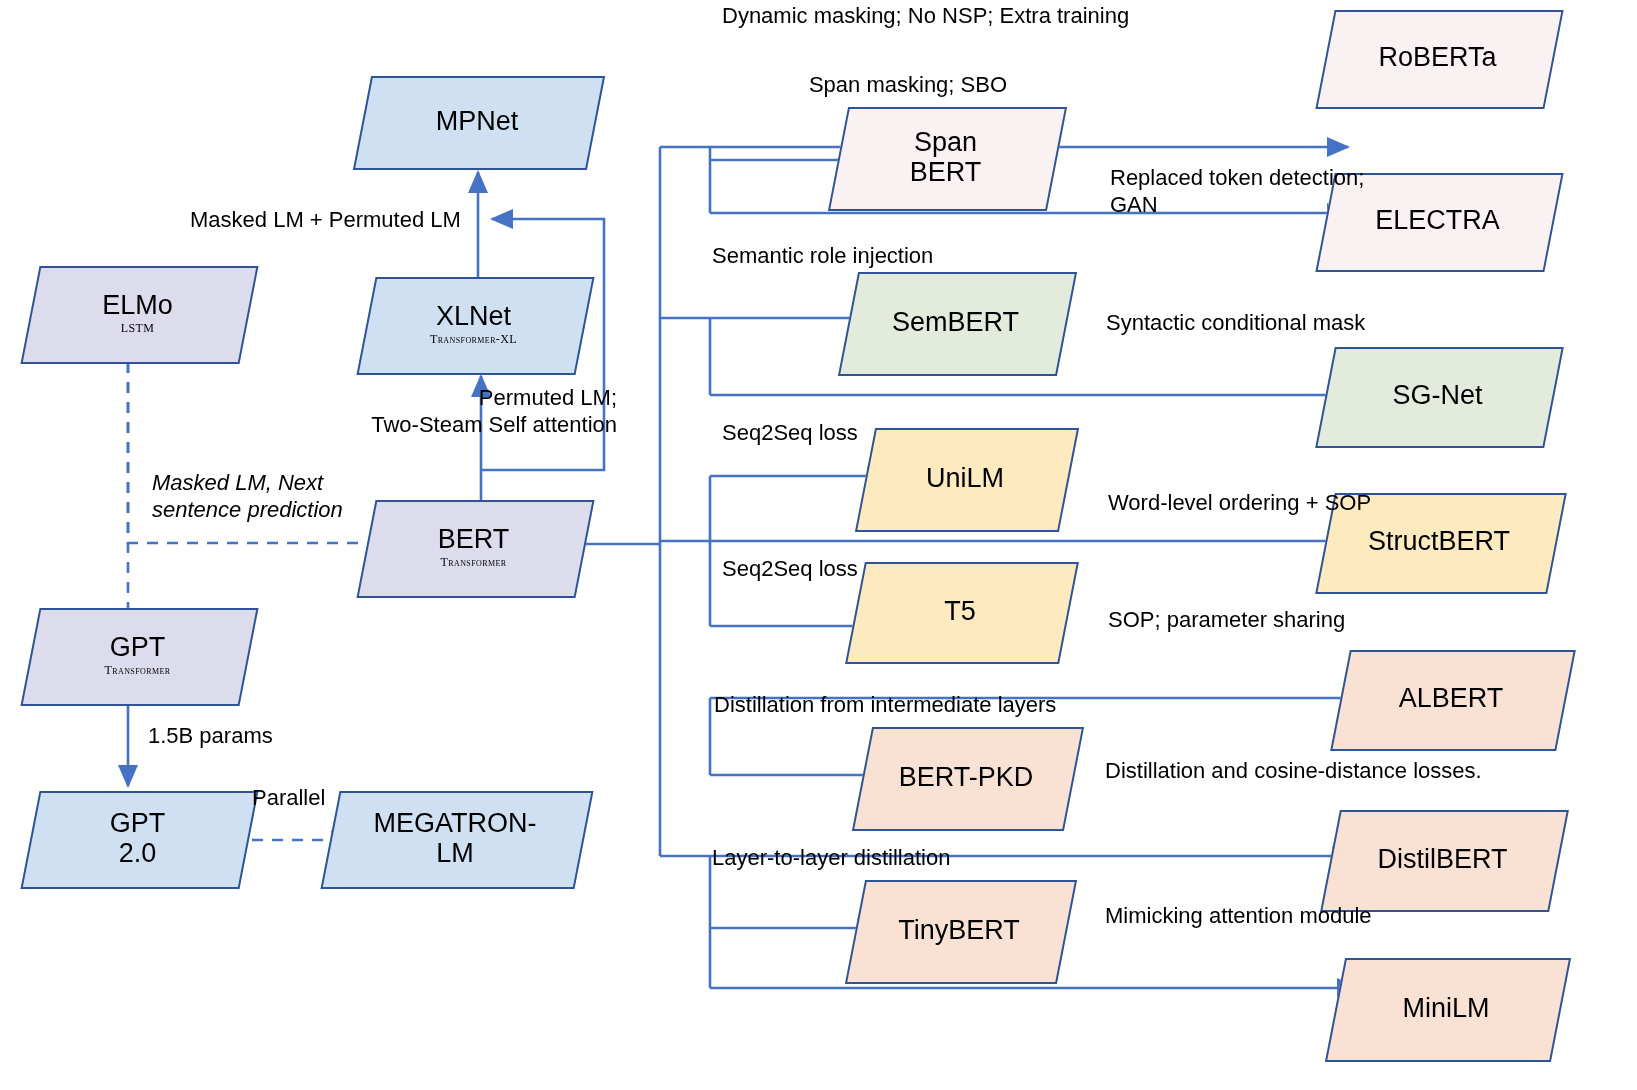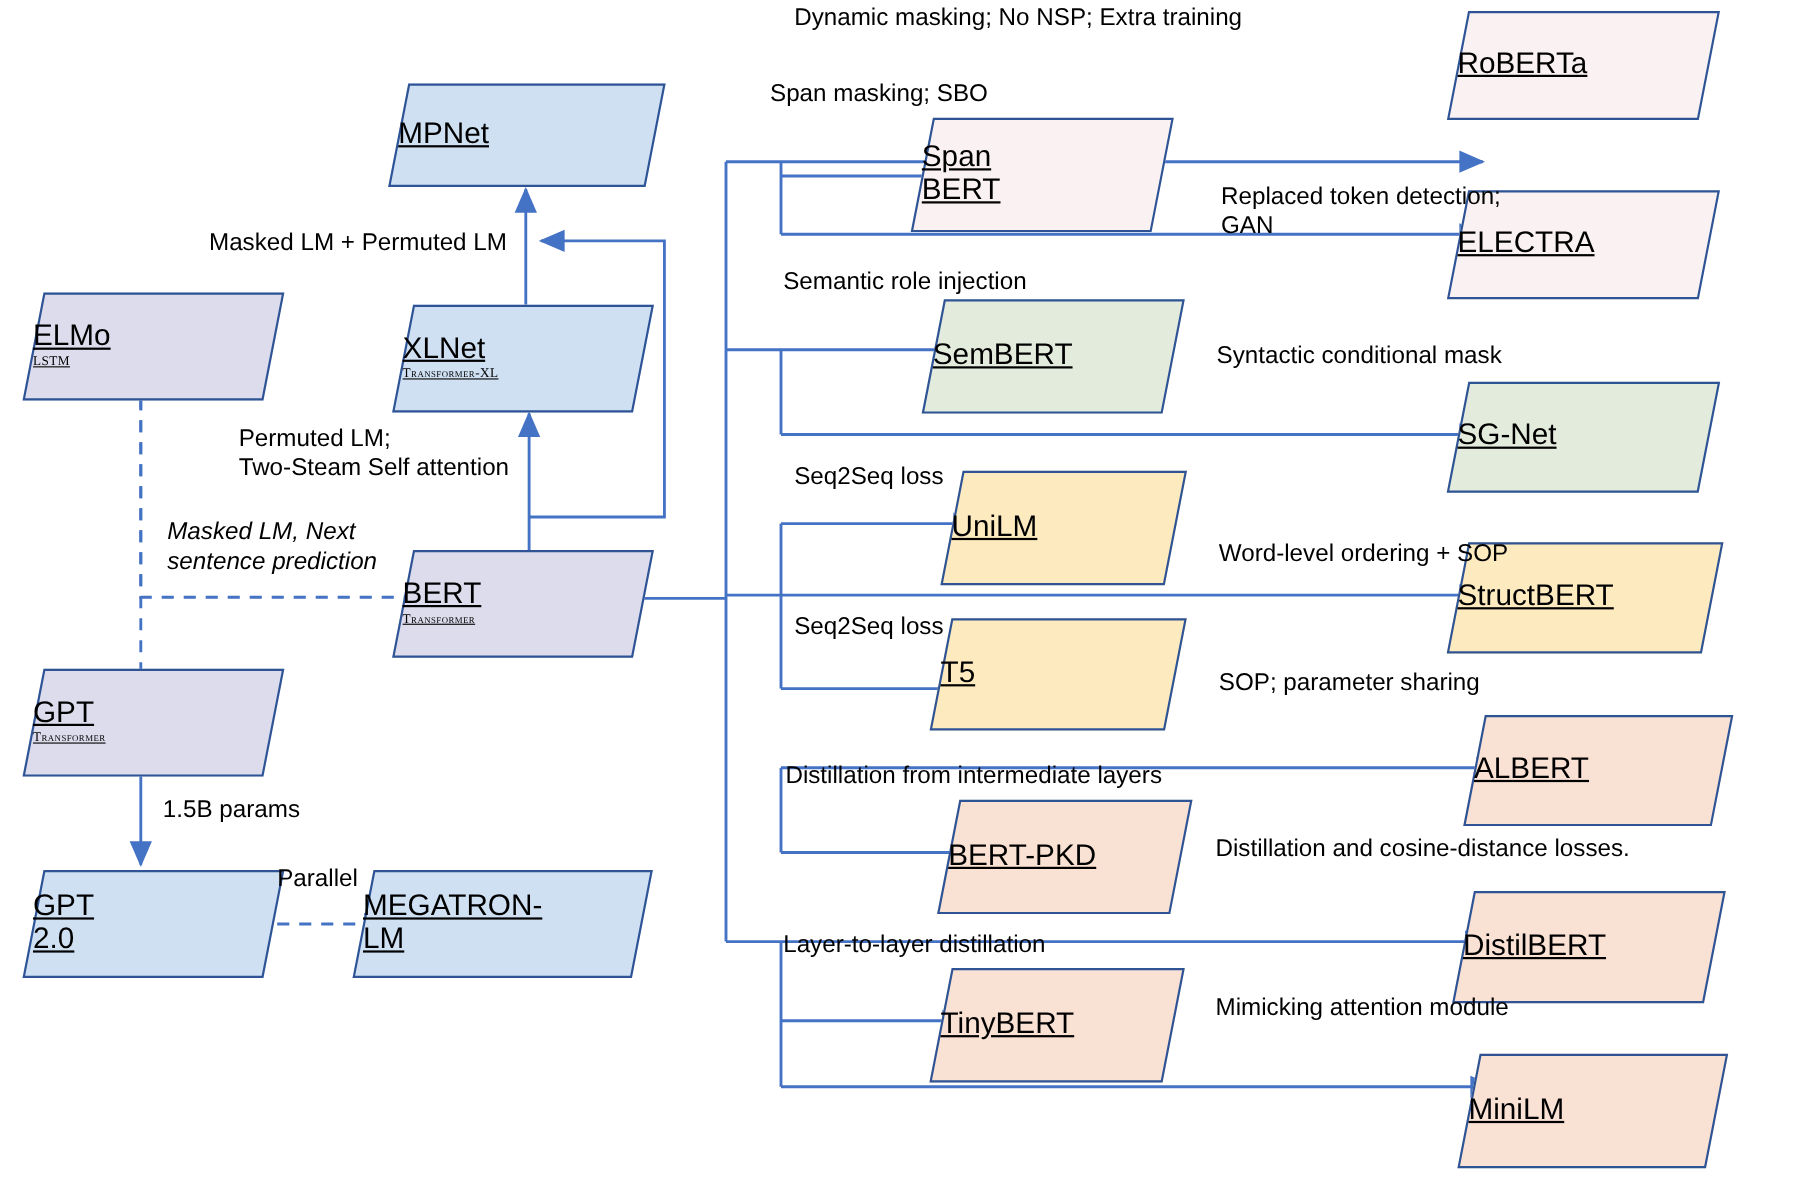--- a/index.html
+++ b/index.html
@@ -9,22 +9,22 @@
   svg#wires{position:absolute;left:0;top:0;width:1637px;height:1090px;}
 
   .node{position:absolute;box-sizing:border-box;}
   .node .pg{
     position:absolute;left:0;top:0;width:100%;height:100%;
     border:2.5px solid #2e5496;
     transform:skewX(-11deg);
   }
   .node .lbl{
     position:absolute;left:0;top:0;width:100%;height:100%;
-    display:flex;flex-direction:column;align-items:flex-start;justify-content:center;
-    color:#000;line-height:1.12;text-align:center;text-decoration:underline;
+    display:flex;flex-direction:column;align-items:center;justify-content:center;
+    color:#000;line-height:1.12;text-align:center;
   }
   .node .t1{font-size:27px;}
   .node .t2{font-size:12px;font-family:"Liberation Serif",serif;
             font-variant:small-caps;letter-spacing:.4px;margin-top:2px;}
 
   .fill-purple .pg{background:#dcdcec;}
   .fill-blue   .pg{background:#cfe0f3;}
   .fill-pinkw  .pg{background:#faf2f2;}
   .fill-green  .pg{background:#e3ebdc;}
   .fill-yellow .pg{background:#fdeabf;}
@@ -216,27 +216,27 @@
       </div>
       <div class="node fill-peach" style="left: 1335px; top: 958px; width: 222px; height: 100px;">
         <div class="pg"></div>
         <div class="lbl">
           <div class="t1">MiniLM</div>
         </div>
       </div>
     </div>
   <div id="labels">
       <div class="edgelabel" style="left: 722px; top: 3px; width: 620px;">Dynamic masking; No NSP; Extra training</div>
-      <div class="edgelabel" style="left: 700px; top: 72px; width: 320px;">Span masking; SBO</div>
+      <div class="edgelabel" style="left: 748px; top: 72px; width: 320px; text-align: center;">Span masking; SBO</div>
       <div class="edgelabel" style="left: 1110px; top: 165px; width: 360px;">Replaced token detection;
 GAN</div>
       <div class="edgelabel" style="left: 190px; top: 207px; width: 400px;">Masked LM  + Permuted LM</div>
       <div class="edgelabel" style="left: 712px; top: 243px; width: 340px;">Semantic role injection</div>
       <div class="edgelabel" style="left: 1106px; top: 310px; width: 400px;">Syntactic conditional mask</div>
-      <div class="edgelabel" style="left: 217px; top: 385px; width: 400px;">Permuted LM;
+      <div class="edgelabel" style="left: 217px; top: 385px; width: 400px; text-align: right;">Permuted LM;
 Two-Steam Self attention</div>
       <div class="edgelabel" style="left: 722px; top: 420px; width: 220px;">Seq2Seq loss</div>
       <div class="edgelabel" style="left: 152px; top: 470px; width: 350px; font-style: italic;">Masked LM, Next
 sentence prediction</div>
       <div class="edgelabel" style="left: 1108px; top: 490px; width: 390px;">Word-level ordering + SOP</div>
       <div class="edgelabel" style="left: 722px; top: 556px; width: 220px;">Seq2Seq loss</div>
       <div class="edgelabel" style="left: 1108px; top: 607px; width: 370px;">SOP; parameter sharing</div>
       <div class="edgelabel" style="left: 148px; top: 723px; width: 220px;">1.5B params</div>
       <div class="edgelabel" style="left: 714px; top: 692px; width: 560px;">Distillation from intermediate layers</div>
       <div class="edgelabel" style="left: 1105px; top: 758px; width: 600px;">Distillation and cosine-distance losses.</div>

